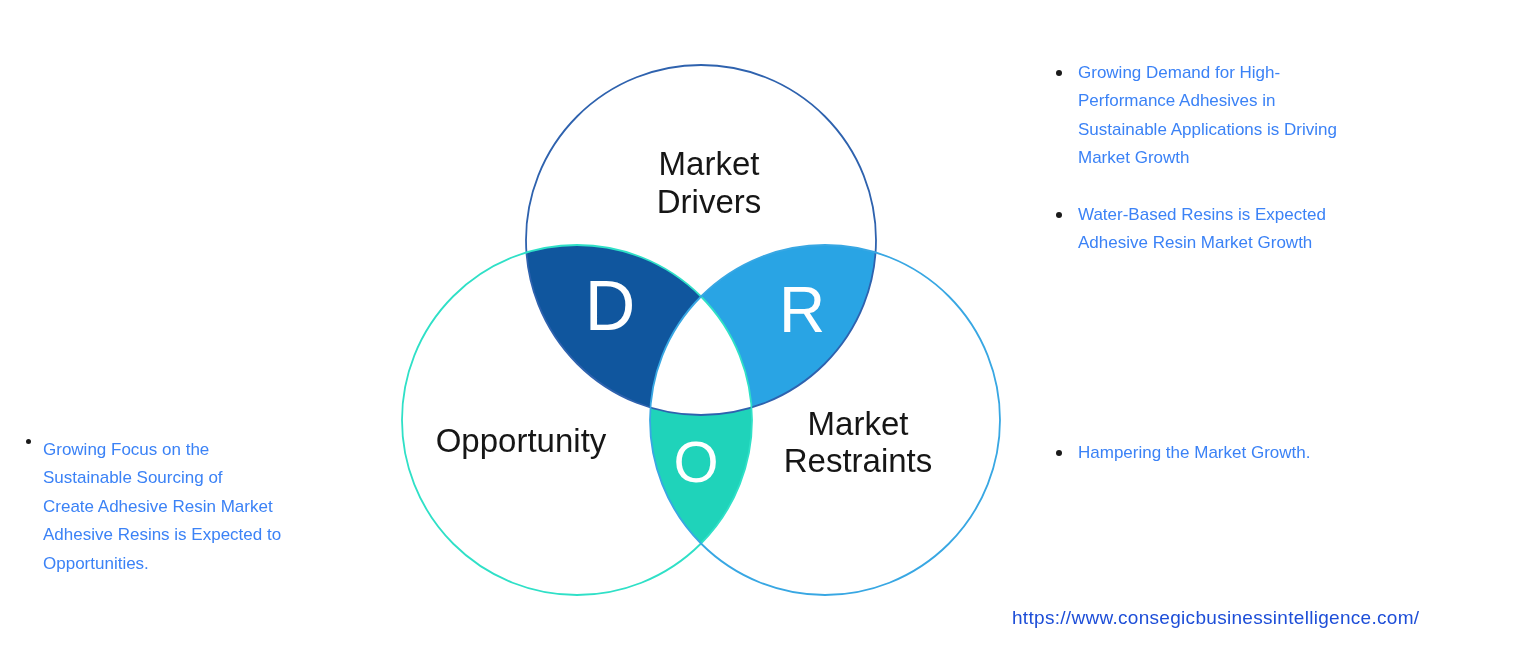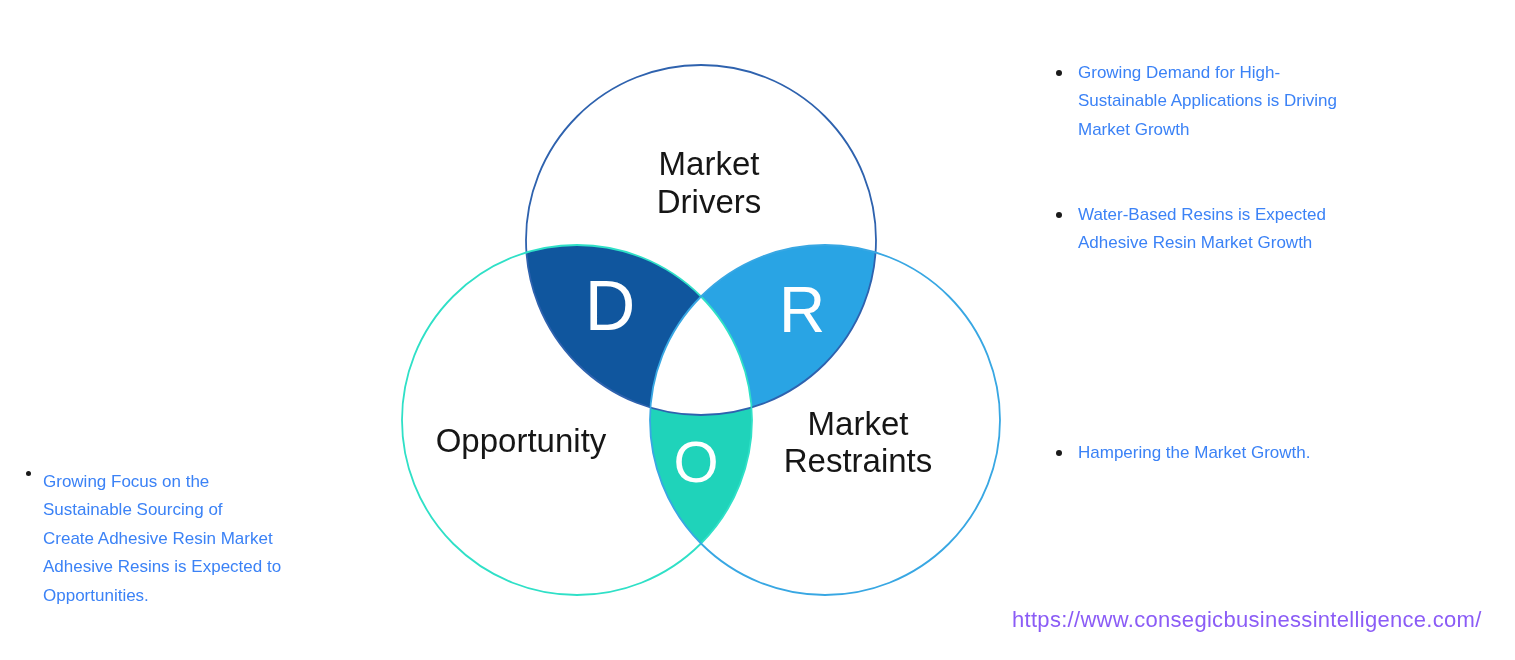--- a/index.html
+++ b/index.html
@@ -20,41 +20,41 @@
     line-height: 28.4px;
     color: #3b82f6;
   }
   .note .note-text span { display: block; white-space: nowrap; }
   .dot {
     position: absolute;
     width: 6px; height: 6px;
     border-radius: 50%;
     background: #1a1a1a;
   }
-  .left-note { left: 26px; top: 468px; padding-left: 17px; }
+  .left-note { left: 26px; top: 436px; padding-left: 17px; }
   .left-note .dot { left: 0px; top: 3px; width: 5px; height: 5px; }
 
   .right-note { left: 1052px; padding-left: 26px; width: 420px; }
   .right-note .dot { left: 4px; top: 11px; }
   .right-note.n1 { top: 59px; }
   .right-note.n2 { top: 201px; }
   .right-note.n3 { top: 439px; }
 
   
   .venn-wrap { position: absolute; left: 400px; top: 58px; width: 605px; height: 545px; }
   .venn-label { font-family: "Liberation Sans", sans-serif; font-size: 33px; fill: #161616; }
   .venn-letter { font-family: "Liberation Sans", sans-serif; fill: #ffffff; }
 
   
   .source-url {
     position: absolute;
     left: 1012px;
     top: 607px;
-    font-size: 22px;
-    color: #8b5cf6;
+    font-size: 19px;
+    color: #1d4ed8;
     letter-spacing: 0.3px;
     white-space: nowrap;
   }
 </style>
 </head>
 <body>
 
 <div class="stage">
 
   <div class="note left-note">
@@ -115,20 +115,21 @@
 
       <text class="venn-label" x="458" y="377" text-anchor="middle">Market</text>
       <text class="venn-label" x="458" y="414" text-anchor="middle">Restraints</text>
     </svg>
   </div>
 
   <div class="note right-note n1">
     <span class="dot"></span>
     <div class="note-text">
       <span>Growing Demand for High-</span>
+      <span>Performance Adhesives in</span>
       <span>Sustainable Applications is Driving</span>
       <span>Market Growth</span>
     </div>
   </div>
 
   <div class="note right-note n2">
     <span class="dot"></span>
     <div class="note-text">
       <span>Water-Based Resins is Expected</span>
       <span>Adhesive Resin Market Growth</span>

